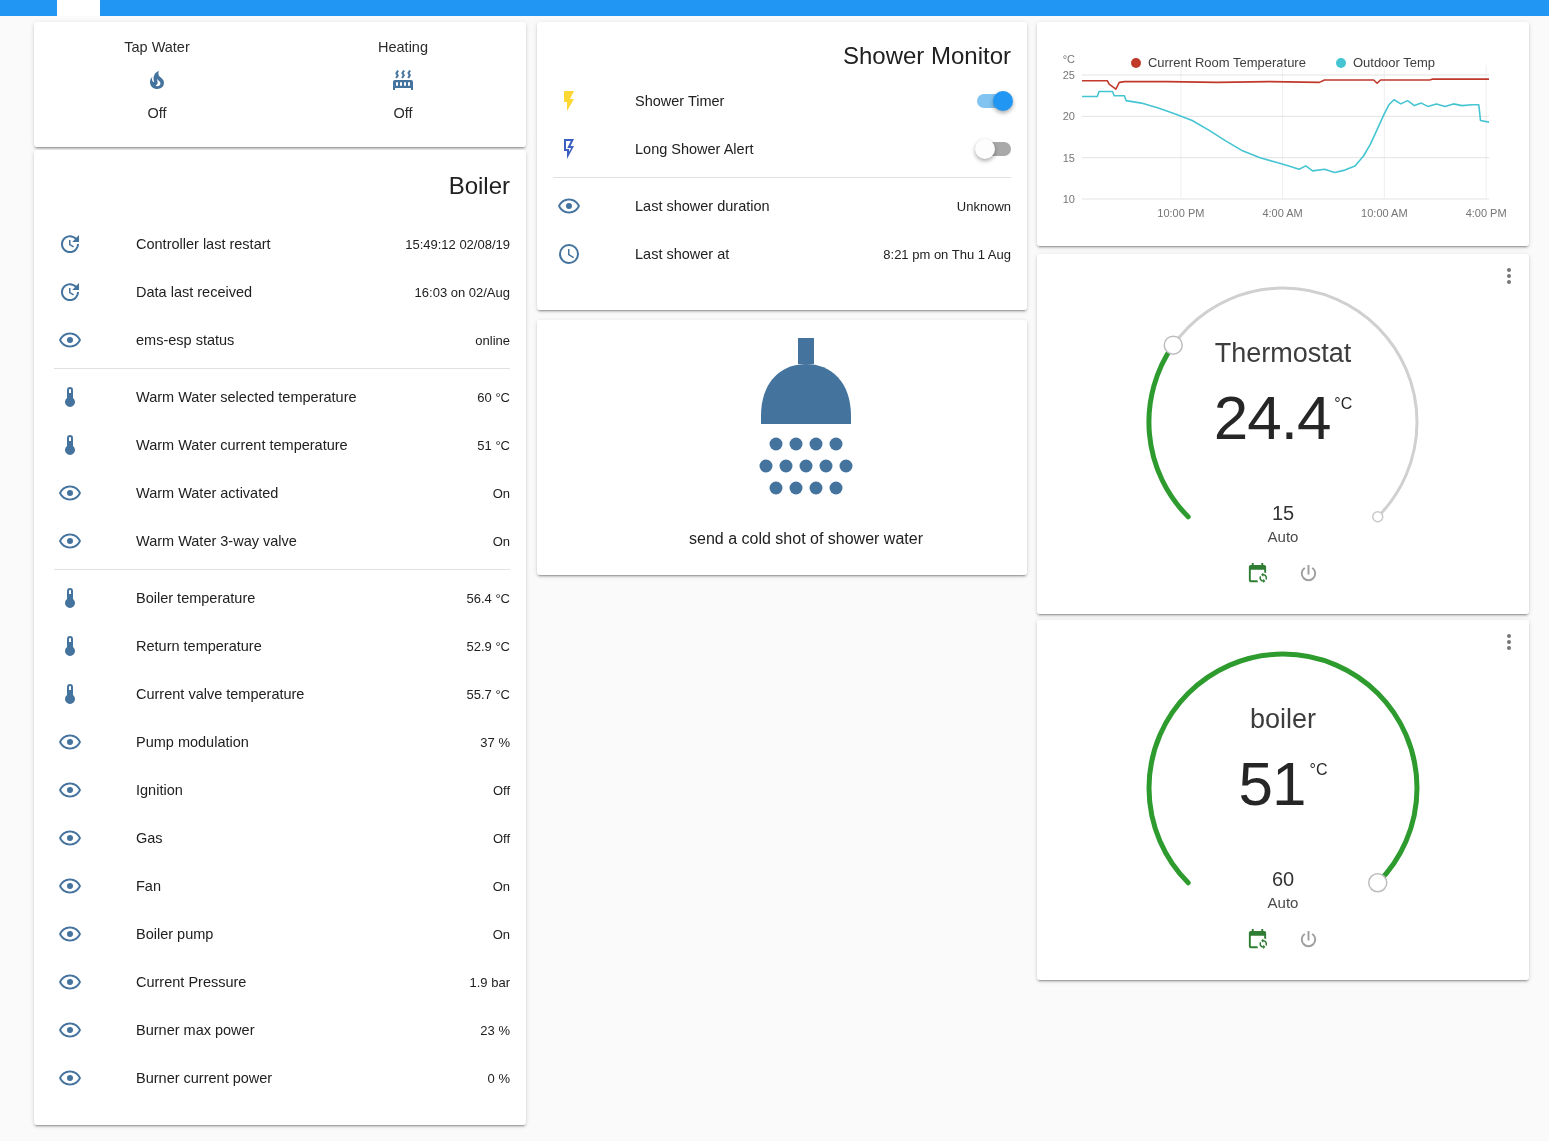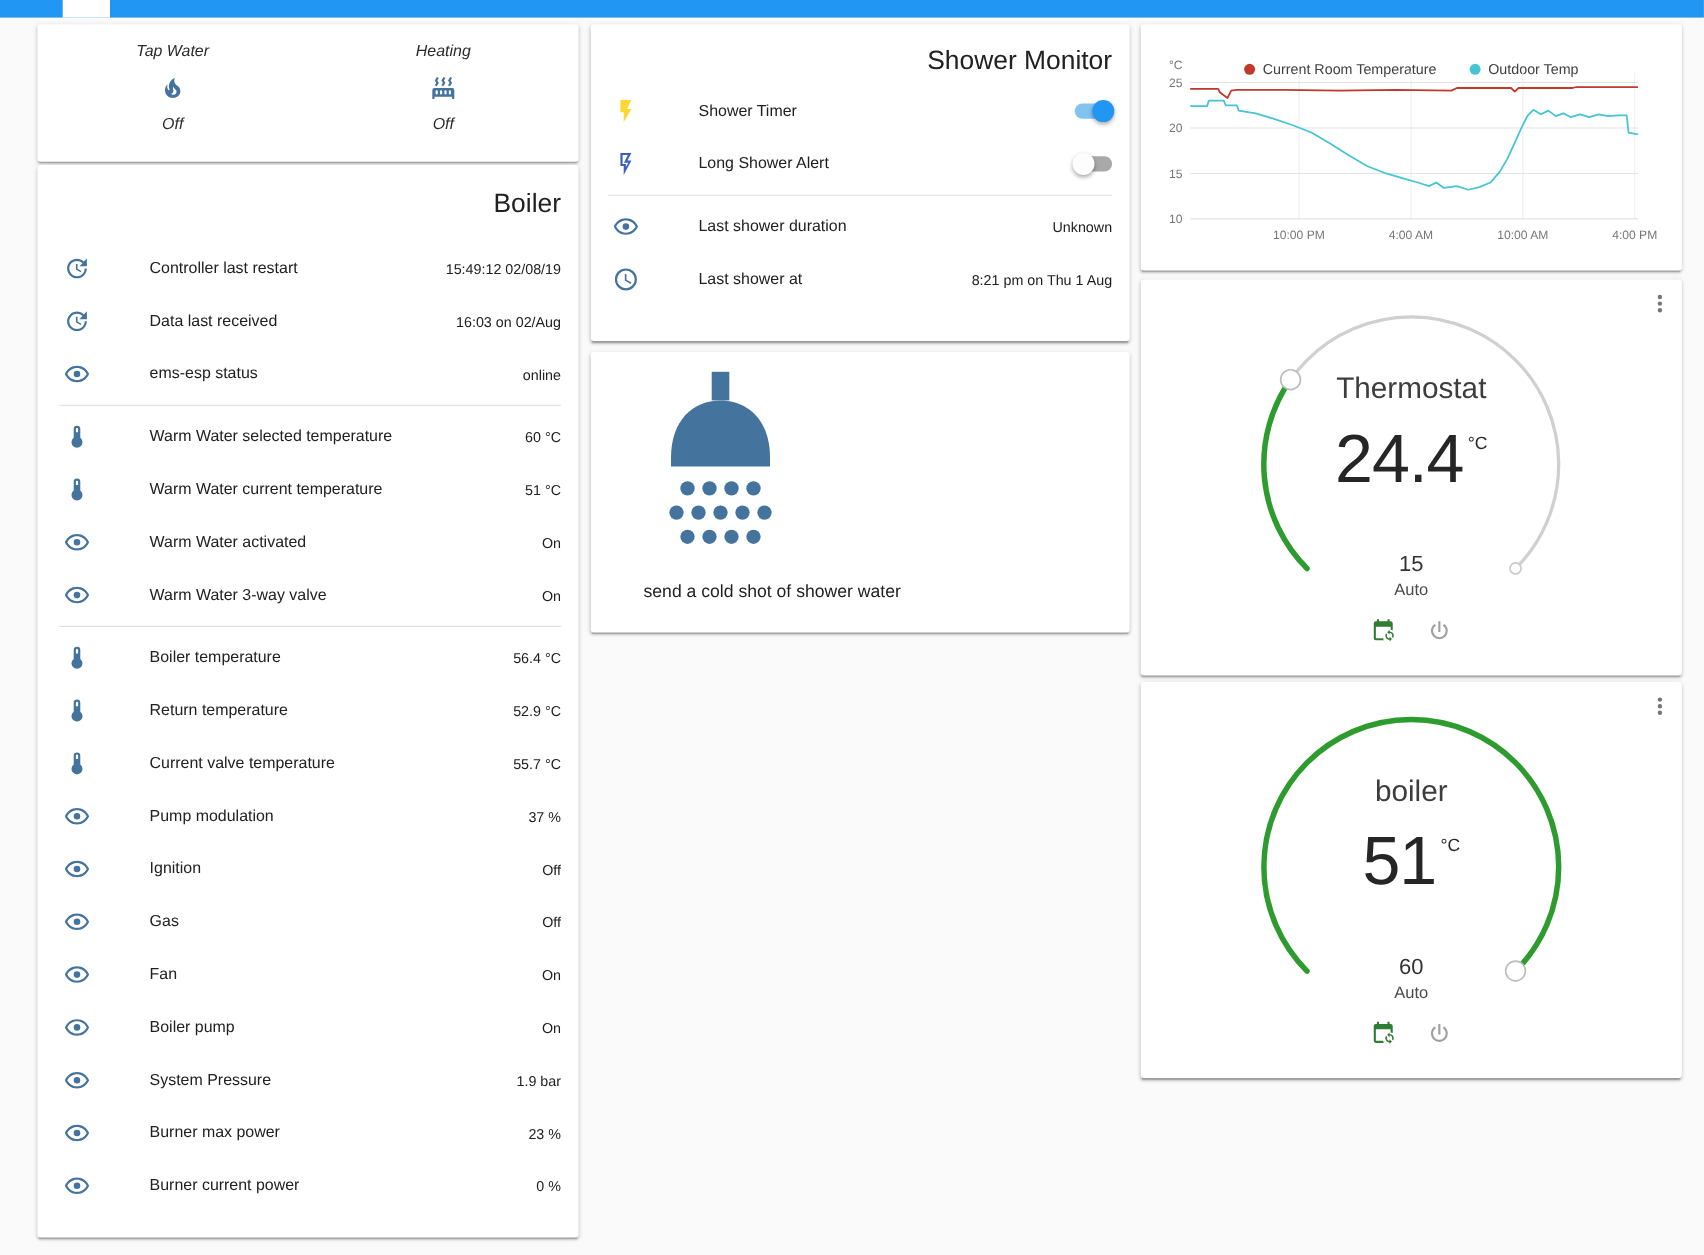--- a/index.html
+++ b/index.html
@@ -8,21 +8,21 @@
   [data-interactable="true"]{cursor:pointer;}
 
   .topbar{position:absolute;left:0;top:0;width:100%;height:16px;background:#2196f3;}
   .topbar-tab{position:absolute;left:57px;top:0;width:43px;height:16px;background:#ffffff;}
 
   .card{position:absolute;background:#fff;border-radius:3px;
         box-shadow:0 2px 2px 0 rgba(0,0,0,.14),0 1px 5px 0 rgba(0,0,0,.12),0 3px 1px -2px rgba(0,0,0,.2);}
 
   
   .status-card{left:34px;top:22px;width:492px;height:125px;display:flex;padding-top:17px;}
-  .glance-item{flex:1;display:flex;flex-direction:column;align-items:center;gap:13px;font-style:italic;}
+  .glance-item{flex:1;display:flex;flex-direction:column;align-items:center;gap:13px;}
   .glance-label,.glance-state{font-size:14.5px;color:#2b2b2b;}
 
   
   .boiler-card{left:34px;top:150px;width:492px;height:975px;padding:22px 16px 0 20px;}
   .card-title{font-size:24px;font-weight:400;color:#212121;padding-left:4px;text-align:right;}
   .rows{margin-top:20px;}
   .erow{display:flex;align-items:center;height:48px;padding-left:4px;gap:28px;}
   .erow svg{flex:none;}
   .erow-label{margin-left:26px;font-size:14.5px;flex:1;color:#212121;}
   .erow-value{font-size:13px;color:#212121;white-space:nowrap;}
@@ -34,21 +34,21 @@
 
   .toggle{width:34px;height:14px;border-radius:8px;position:relative;flex:none;margin-left:12px;}
   .toggle .knob{position:absolute;width:20px;height:20px;border-radius:50%;top:-3px;
                 box-shadow:0 2px 4px rgba(0,0,0,.35);}
   .toggle.on{background:#81c4f2;}
   .toggle.on .knob{right:-2px;background:#2196f3;}
   .toggle.off{background:#a9a9a9;}
   .toggle.off .knob{left:-2px;background:#fdfdfd;}
 
   
-  .pic-card{left:537px;top:320px;width:490px;height:255px;display:flex;flex-direction:column;align-items:flex-start;padding-top:16px;padding-left:48px;}
+  .pic-card{left:537px;top:320px;width:490px;height:255px;display:flex;flex-direction:column;align-items:center;padding-top:16px;padding-left:48px;}
   .pic-caption{font-size:16px;color:#212121;margin-top:4px;}
 
   
   .chart-card{left:1037px;top:22px;width:492px;height:224px;}
   .legend{position:absolute;top:33px;left:0;width:100%;display:flex;justify-content:center;gap:30px;font-size:13px;color:#404040;}
   .legend-item{display:flex;align-items:center;}
   .legend-dot{display:inline-block;width:10px;height:10px;border-radius:50%;margin-right:7px;}
   .chart-svg{position:absolute;left:0;top:0;}
   svg text{font-family:"Liberation Sans",sans-serif;}
 
@@ -198,21 +198,21 @@
         <svg viewBox="0 0 24 24" width="24" height="24" data-interactable="false">
           <path d="M12,9A3,3 0 0,1 15,12A3,3 0 0,1 12,15A3,3 0 0,1 9,12A3,3 0 0,1 12,9M12,4.5C17,4.5 21.27,7.61 23,12C21.27,16.39 17,19.5 12,19.5C7,19.5 2.73,16.39 1,12C2.73,7.61 7,4.5 12,4.5M3.18,12C4.83,15.36 8.24,17.5 12,17.5C15.76,17.5 19.17,15.36 20.82,12C19.17,8.64 15.76,6.5 12,6.5C8.24,6.5 4.83,8.64 3.18,12Z" fill="#44739e"></path>
         </svg>
         <div class="erow-label" data-interactable="false">Boiler pump</div>
         <div class="erow-value" data-interactable="false">On</div>
       </div>
       <div class="erow" data-interactable="true">
         <svg viewBox="0 0 24 24" width="24" height="24" data-interactable="false">
           <path d="M12,9A3,3 0 0,1 15,12A3,3 0 0,1 12,15A3,3 0 0,1 9,12A3,3 0 0,1 12,9M12,4.5C17,4.5 21.27,7.61 23,12C21.27,16.39 17,19.5 12,19.5C7,19.5 2.73,16.39 1,12C2.73,7.61 7,4.5 12,4.5M3.18,12C4.83,15.36 8.24,17.5 12,17.5C15.76,17.5 19.17,15.36 20.82,12C19.17,8.64 15.76,6.5 12,6.5C8.24,6.5 4.83,8.64 3.18,12Z" fill="#44739e"></path>
         </svg>
-        <div class="erow-label" data-interactable="false">System Pressure</div>
+        <div class="erow-label" data-interactable="false">Current Pressure</div>
         <div class="erow-value" data-interactable="false">1.9 bar</div>
       </div>
       <div class="erow" data-interactable="true">
         <svg viewBox="0 0 24 24" width="24" height="24" data-interactable="false">
           <path d="M12,9A3,3 0 0,1 15,12A3,3 0 0,1 12,15A3,3 0 0,1 9,12A3,3 0 0,1 12,9M12,4.5C17,4.5 21.27,7.61 23,12C21.27,16.39 17,19.5 12,19.5C7,19.5 2.73,16.39 1,12C2.73,7.61 7,4.5 12,4.5M3.18,12C4.83,15.36 8.24,17.5 12,17.5C15.76,17.5 19.17,15.36 20.82,12C19.17,8.64 15.76,6.5 12,6.5C8.24,6.5 4.83,8.64 3.18,12Z" fill="#44739e"></path>
         </svg>
         <div class="erow-label" data-interactable="false">Burner max power</div>
         <div class="erow-value" data-interactable="false">23 %</div>
       </div>
       <div class="erow" data-interactable="true">

